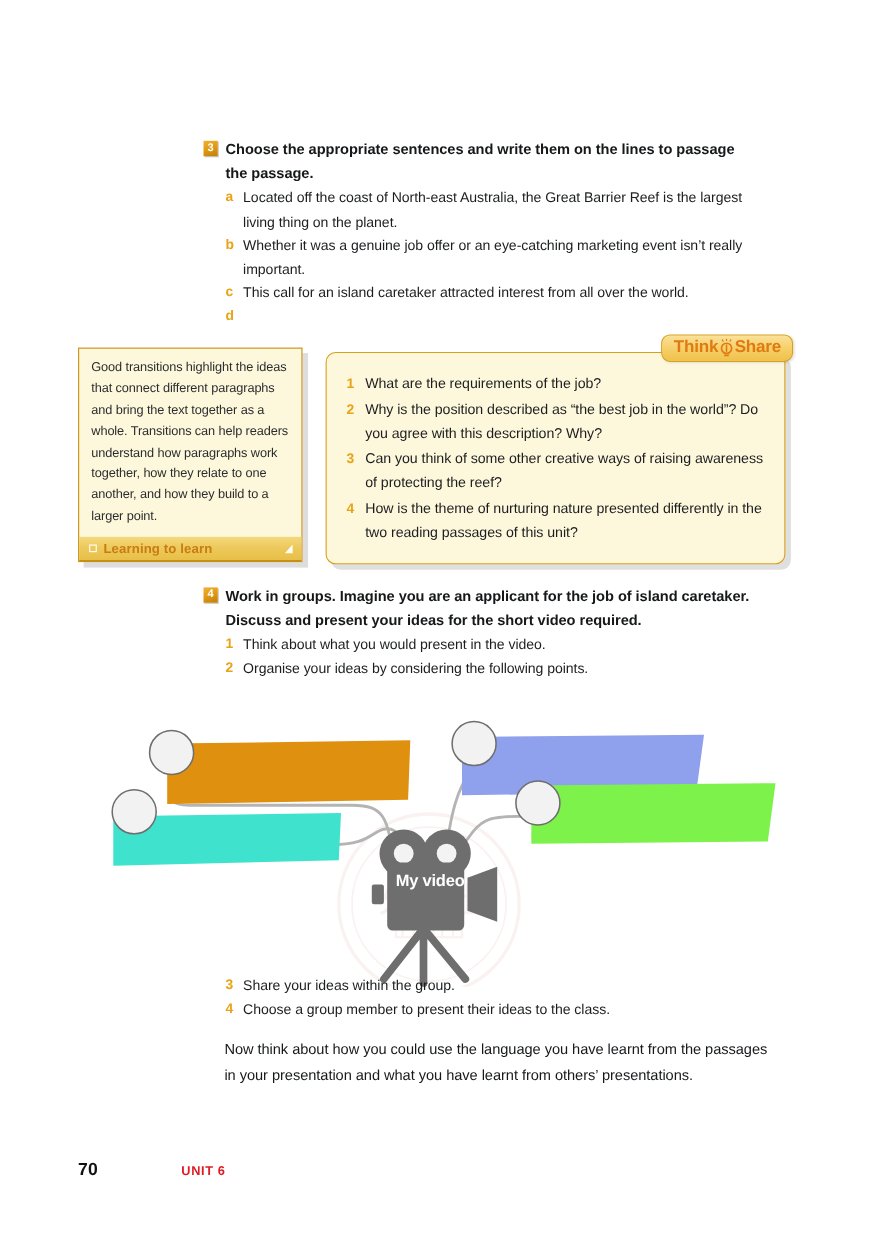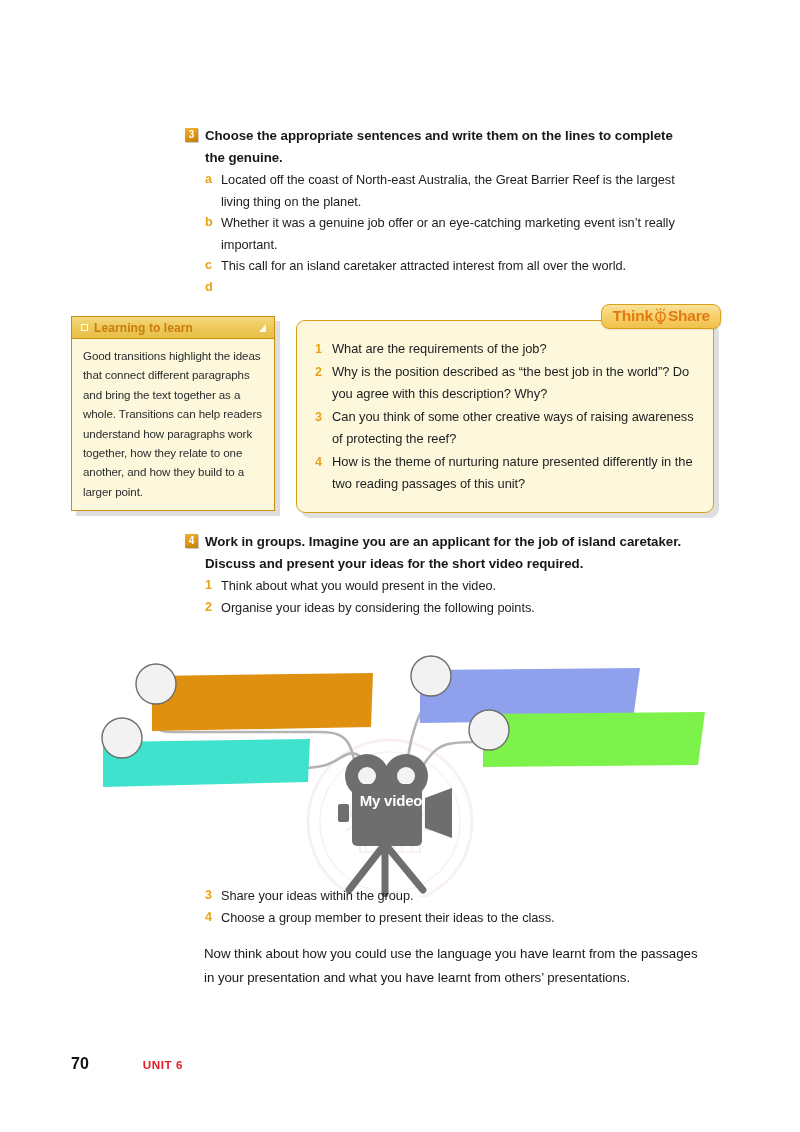--- a/index.html
+++ b/index.html
@@ -195,33 +195,33 @@
     left: 204px; top: 942px;
     width: 500px;
     font-size: 13.3px;
     font-weight: normal;
     line-height: 23.5px;
     color: #16181a;
     letter-spacing: -0.05px;
   }
 
   
-  #footer { position: absolute; left: 71px; top: 1055px; display: flex; align-items: baseline; gap: 26px; }
+  #footer { position: absolute; left: 71px; top: 1055px; display: flex; align-items: baseline; gap: 48px; }
   #pageno { font-size: 16px; font-weight: bold; color: #111; }
   #unitlabel { font-size: 11.6px; font-weight: bold; color: #e01b24; letter-spacing: 0.6px; padding-left: 28px; }
 </style>
 </head>
 <body>
 
 <div class="page">
 
   <div class="exercise" id="ex3" style="left:185px; top:125px; width:500px;">
     <div class="ex-head">
       <div class="num-badge">3</div>
-      <div class="ex-title">Choose the appropriate sentences and write them on the lines to complete the genuine.</div>
+      <div class="ex-title">Choose the appropriate sentences and write them on the lines to passage the passage.</div>
     </div>
     <div class="sub-list">
       <div class="sub-item">
         <span class="sub-marker">a</span>
         <span class="sub-text">Located off the coast of North-east Australia, the Great Barrier Reef is the largest living thing on the planet.</span>
       </div>
       <div class="sub-item">
         <span class="sub-marker">b</span>
         <span class="sub-text">Whether it was a genuine job offer or an eye-catching marketing event isn’t really important.</span>
       </div>
@@ -229,26 +229,26 @@
         <span class="sub-marker">c</span>
         <span class="sub-text">This call for an island caretaker attracted interest from all over the world.</span>
       </div>
       <div class="sub-item">
         <span class="sub-marker">d</span>
       </div>
     </div>
   </div>
 
   <div id="ltl-box">
+    <div id="ltl-body">Good transitions highlight the ideas that connect different paragraphs and bring the text together as a whole. Transitions can help readers understand how paragraphs work together, how they relate to one another, and how they build to a larger point.</div>
     <div id="ltl-head">
       <span class="ltl-sq"></span>
       <span id="ltl-title">Learning to learn</span>
       <span class="ltl-tri"></span>
     </div>
-    <div id="ltl-body">Good transitions highlight the ideas that connect different paragraphs and bring the text together as a whole. Transitions can help readers understand how paragraphs work together, how they relate to one another, and how they build to a larger point.</div>
   </div>
 
   <div id="ts-box">
 
     <div id="ts-badge">
       <span class="ts-word">Think</span>
       <svg id="ts-bulb" viewBox="0 0 13 17">
         <path d="M6.5 1.5 L6.5 0" stroke="#e07b12" stroke-width="1.1" stroke-linecap="round"></path>
         <path d="M3.4 2.2 L2.6 1.0" stroke="#e07b12" stroke-width="1.1" stroke-linecap="round"></path>
         <path d="M9.6 2.2 L10.4 1.0" stroke="#e07b12" stroke-width="1.1" stroke-linecap="round"></path>

